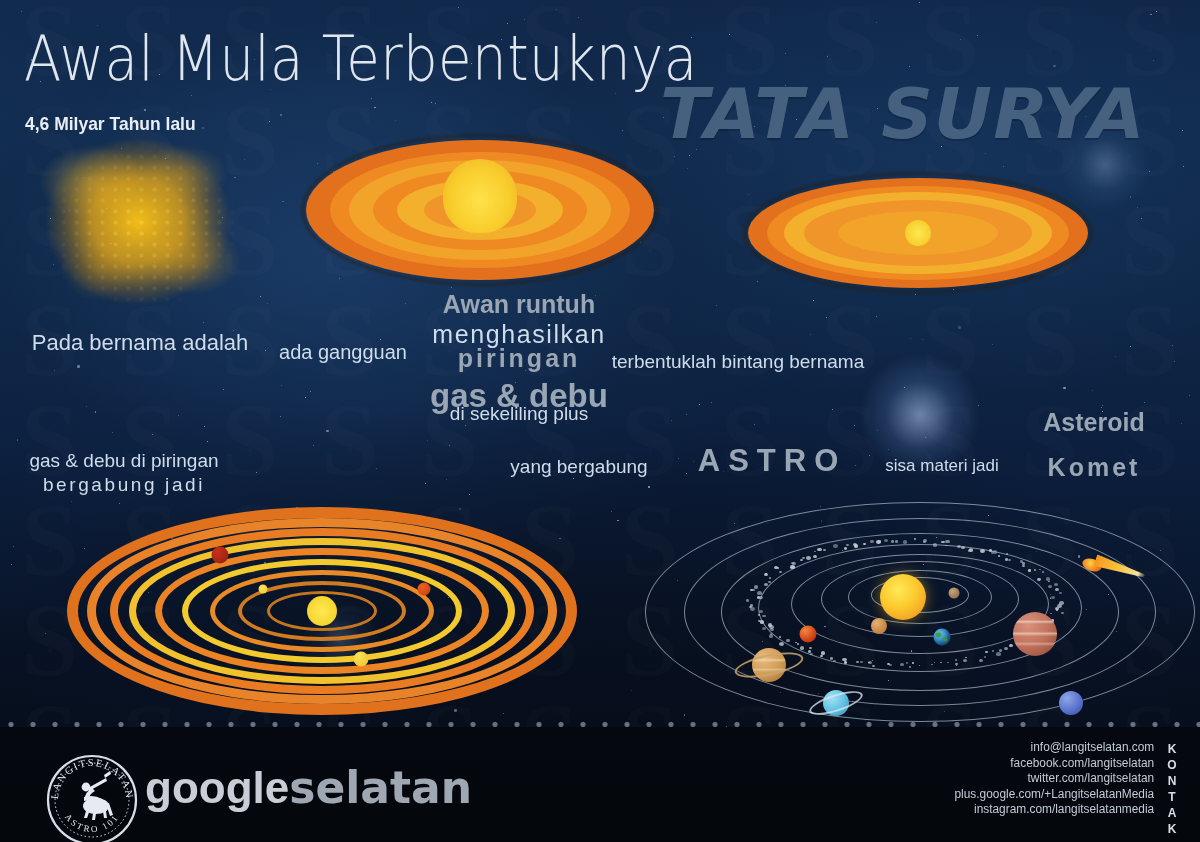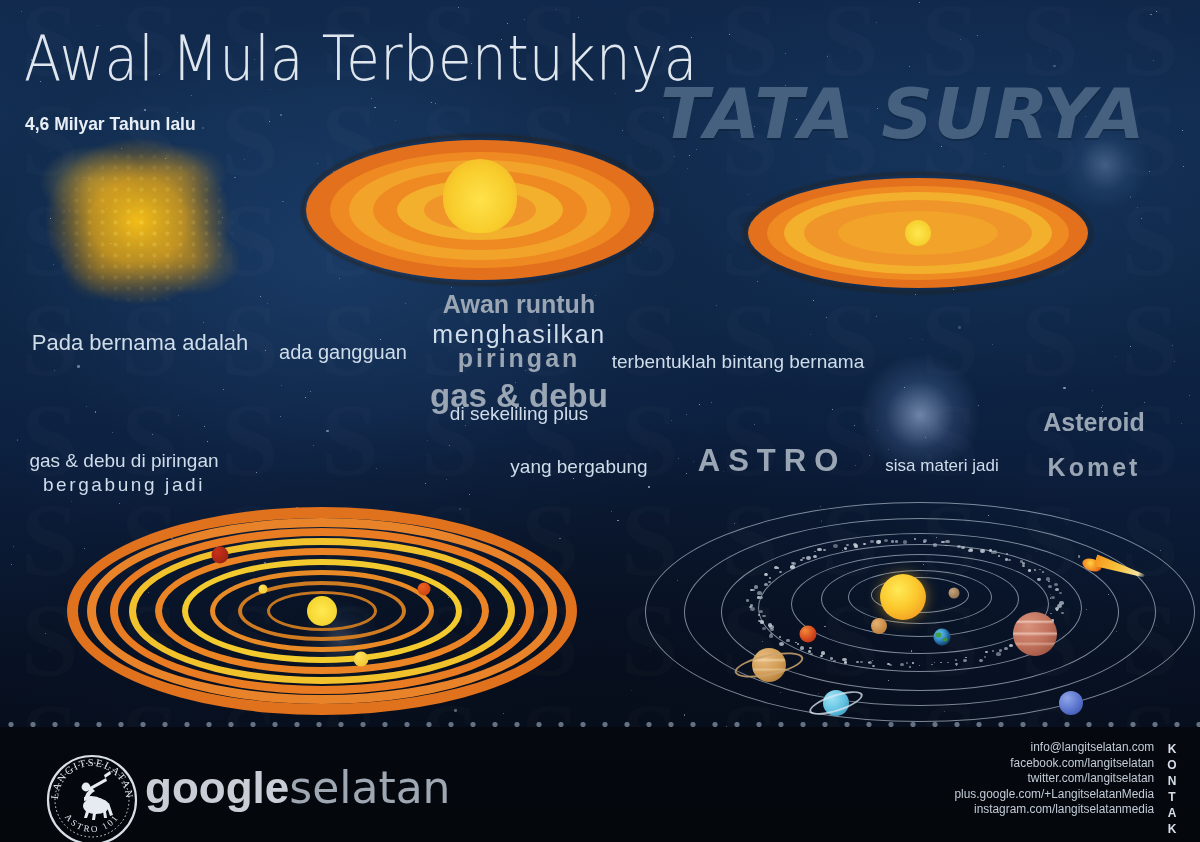--- a/index.html
+++ b/index.html
@@ -70,21 +70,21 @@
   .planet{position:absolute;border-radius:50%;transform:translate(-50%,-50%);}
 
   .dotline{position:absolute;left:0;top:722px;width:1200px;height:5px;
     background-image:radial-gradient(circle at 50% 50%, rgba(150,165,185,.65) 0 2.2px, rgba(0,0,0,0) 3px);
     background-size:22px 5px;}
   .footer{position:absolute;left:0;top:727px;width:1200px;height:115px;
     background:linear-gradient(180deg,#05090f 0%,#04070c 100%);}
 
   .brand{position:absolute;left:145px;top:762px;font-size:44px;white-space:nowrap;}
   .brand b{color:#c9ced6;font-weight:bold;}
-  .brand span{color:#9fa7b2;font-weight:400;font-family:"DejaVu Sans",sans-serif;}
+  .brand span{color:#9fa7b2;font-weight:700;font-family:"DejaVu Sans",sans-serif;}
 
   .contact{position:absolute;right:46px;top:740px;text-align:right;font-size:12.5px;
     color:#c3ccd8;line-height:15.6px;transform:scaleX(.95);transform-origin:right center;}
   .kontak{position:absolute;right:20px;top:741px;width:16px;font-size:12px;font-weight:bold;
     color:#d6dde6;line-height:16px;text-align:center;letter-spacing:0;}
 </style>
 </head>
 <body>
 
 <div id="poster">

